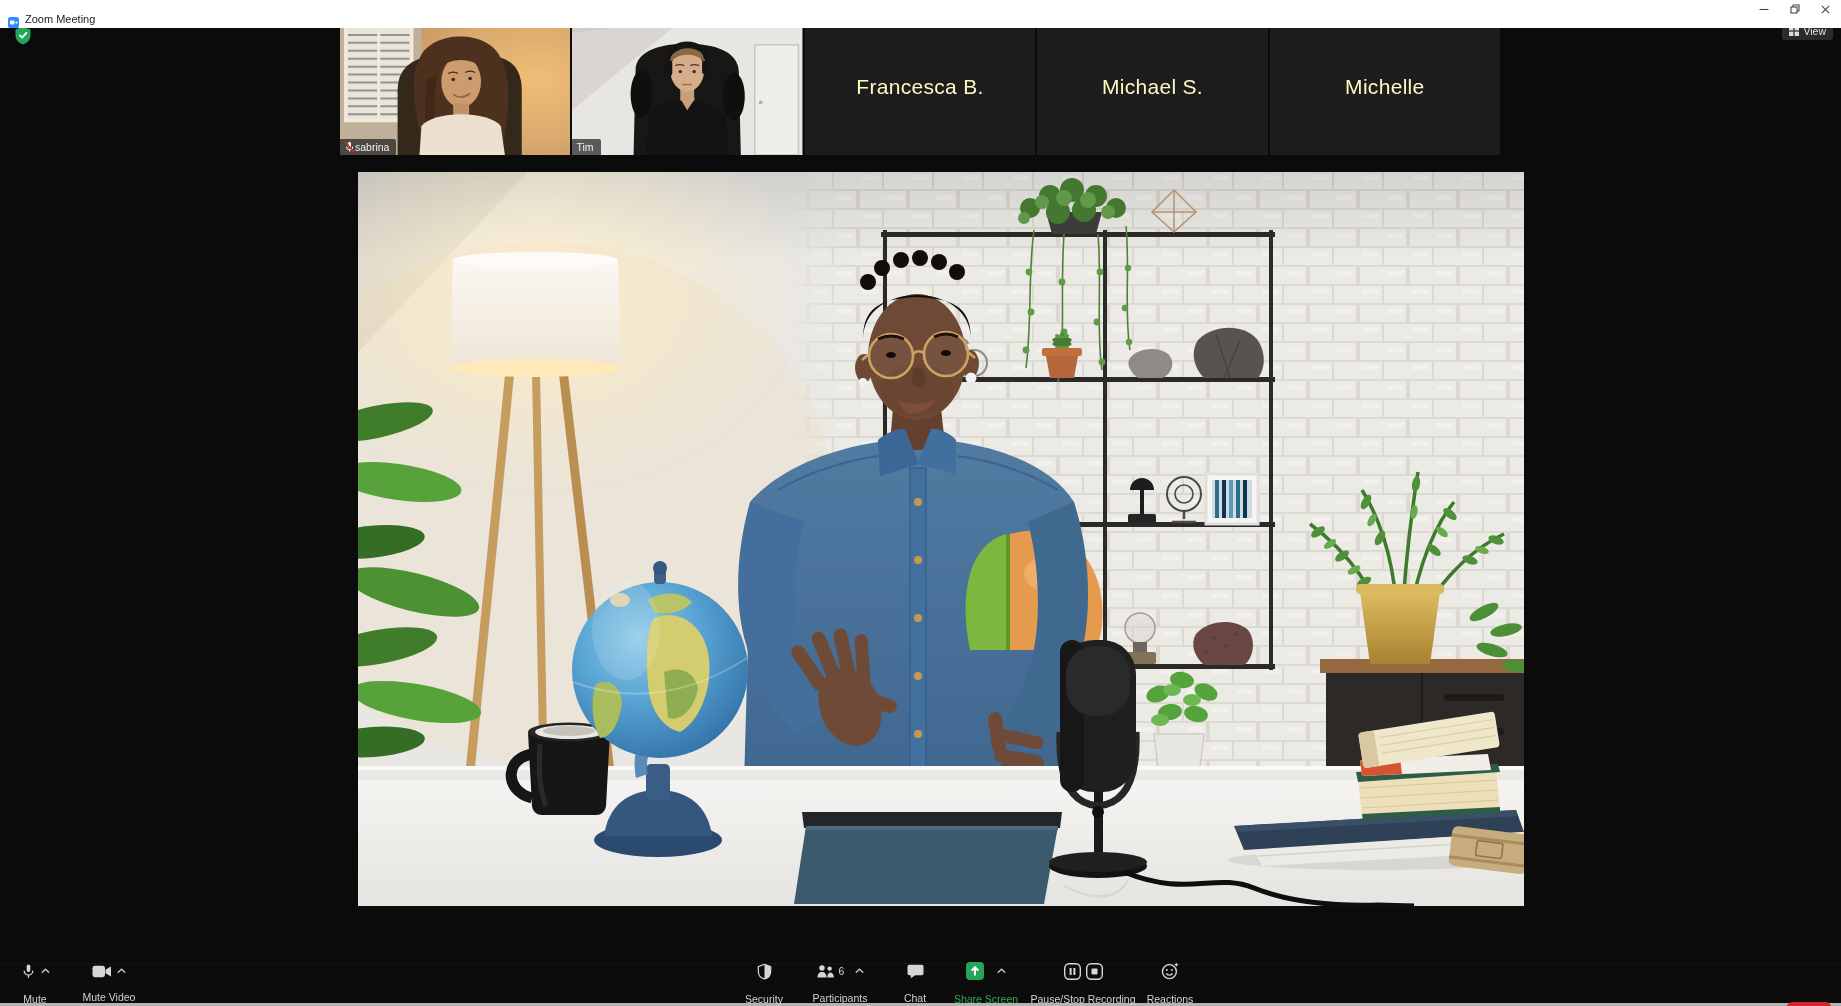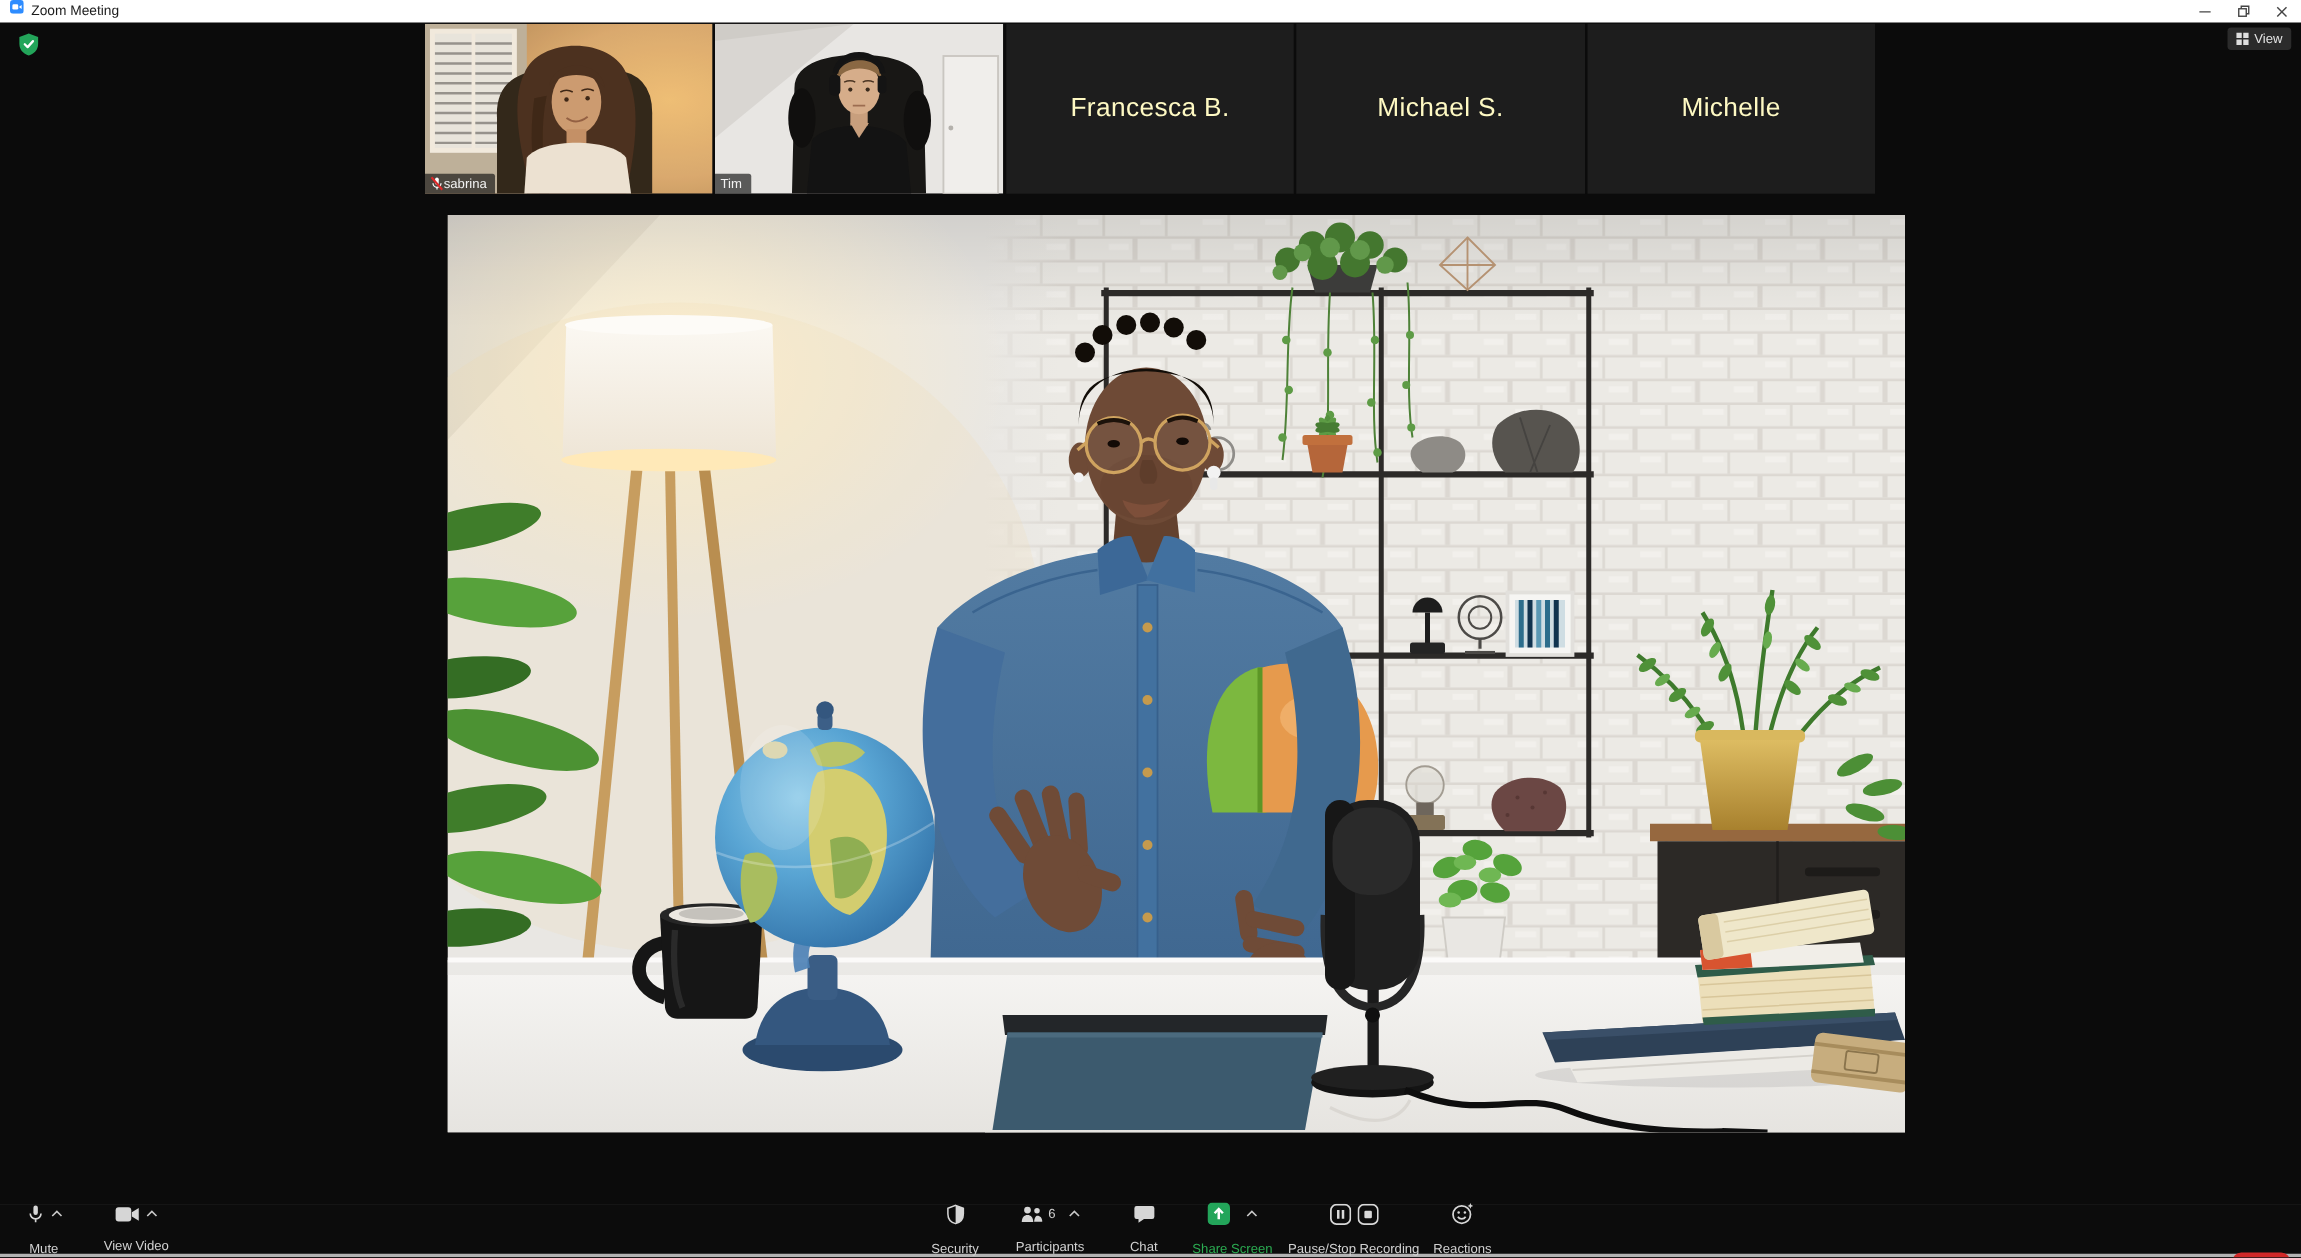--- a/index.html
+++ b/index.html
@@ -1,21 +1,21 @@
 <!DOCTYPE html>
 <html><head>
 <meta charset="utf-8">
 <style>
   html,body{margin:0;padding:0;background:#000;}
   *{box-sizing:border-box;}
   .app{position:relative;width:1841px;height:1006px;background:#060606;overflow:hidden;
        font-family:"Liberation Sans",sans-serif;}
   
-  .titlebar{position:absolute;top:0;left:0;right:0;height:18px;background:#ffffff;
-            display:flex;align-items:flex-start;z-index:10;}
+  .titlebar{position:absolute;top:0;left:0;right:0;height:28px;background:#ffffff;
+            display:flex;align-items:flex-end;z-index:10;}
   .tb-icon{width:11px;height:11px;margin-left:8px;flex:0 0 auto;}
   .tb-title{font-size:11px;color:#1c1c1c;margin-left:6px;line-height:18px;}
   .tb-controls{margin-left:auto;display:flex;height:100%;}
   .tb-btn{width:31px;height:18px;display:flex;align-items:center;justify-content:center;cursor:default;}
   
   .stage{position:absolute;top:18px;left:0;width:1841px;height:945px;background:#0b0b0b;text-align:center;}
   .shield-badge{position:absolute;top:8px;left:14px;width:18px;height:19px;}
   .view-btn{position:absolute;top:4px;right:8px;height:18px;background:#2b2b2b;border-radius:3px;
             color:#e4e4e4;font-size:10.5px;display:flex;align-items:center;gap:4px;padding:0 7px;}
   .filmstrip{position:absolute;left:340px;top:1px;width:1160px;height:136px;display:flex;gap:2px;background:#0b0b0b;}
@@ -632,21 +632,21 @@
       <div class="tool" style="width:78px;margin-left:12px;">
         <div class="ic-row">
           <svg width="20" height="13" viewBox="0 0 20 13">
             <rect x="0.5" y="0.8" width="12.5" height="11.4" rx="2.4" fill="#d6d6d6"></rect>
             <path d="M13.5,4.8 L19,1.4 V11.6 L13.5,8.2 Z" fill="#d6d6d6"></path>
           </svg>
           <svg width="9" height="6" viewBox="0 0 9 6">
             <polyline points="0.8,4.8 4.5,1.2 8.2,4.8" fill="none" stroke="#c9c9c9" stroke-width="1.3"></polyline>
           </svg>
         </div>
-        <span class="lbl">View Video</span>
+        <span class="lbl">Mute Video</span>
       </div>
     </div>
 
     <div class="tb-center">
       <div class="tool" style="width:62px;">
         <div class="ic-row">
           <svg width="15" height="17" viewBox="0 0 16 17">
             <path d="M8,0.8 L14.6,3.3 V8.2 C14.6,12.6 12,15.4 8,16.4 C4,15.4 1.4,12.6 1.4,8.2 V3.3 Z" fill="none" stroke="#d6d6d6" stroke-width="1.3"></path>
             <path d="M8,0.8 L14.6,3.3 V8.2 C14.6,12.6 12,15.4 8,16.4 Z" fill="#d6d6d6"></path>
           </svg>

